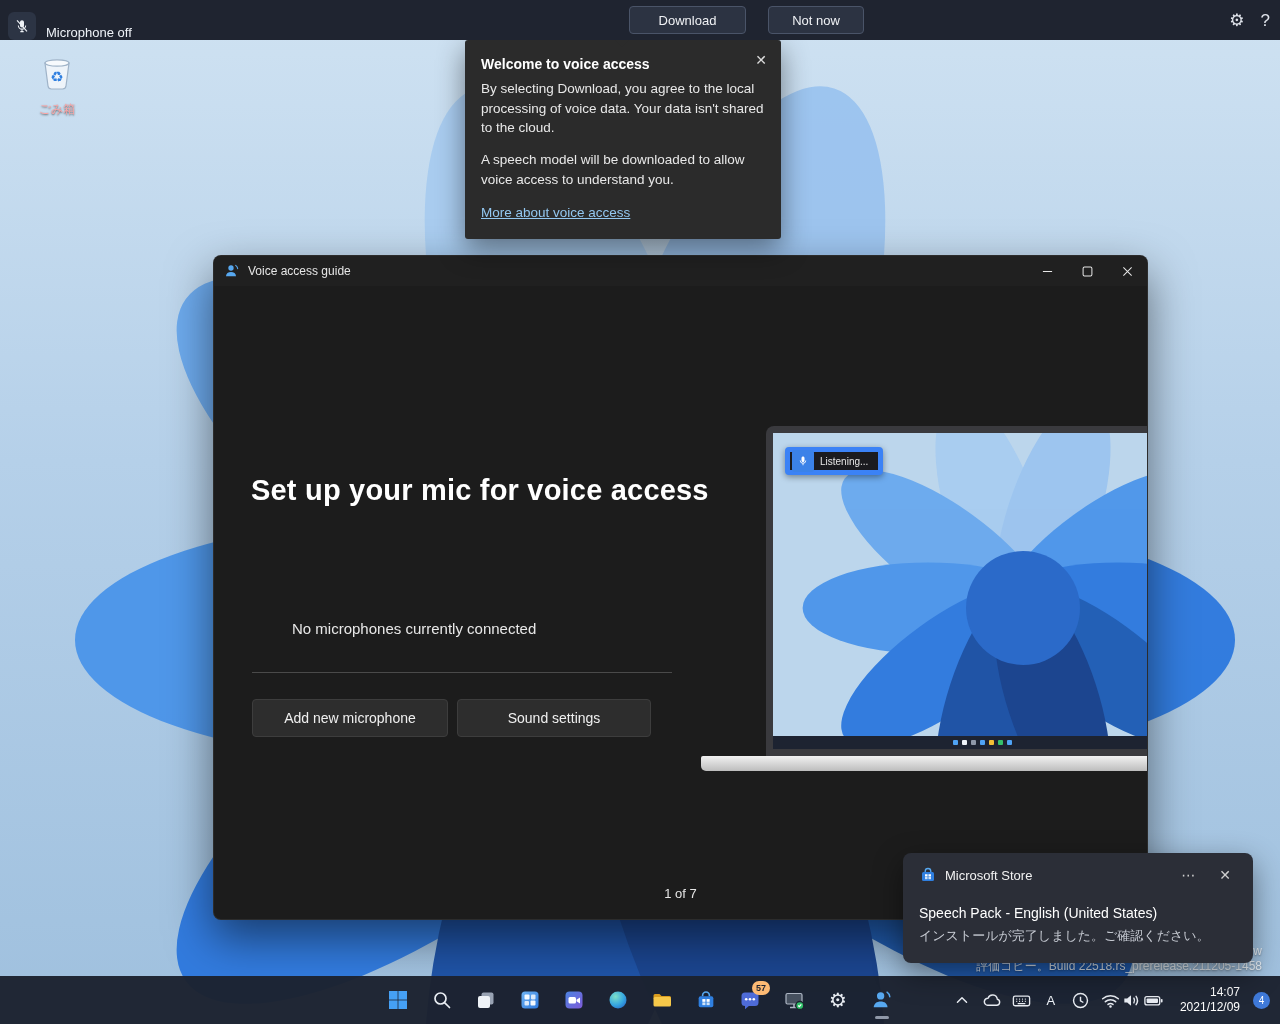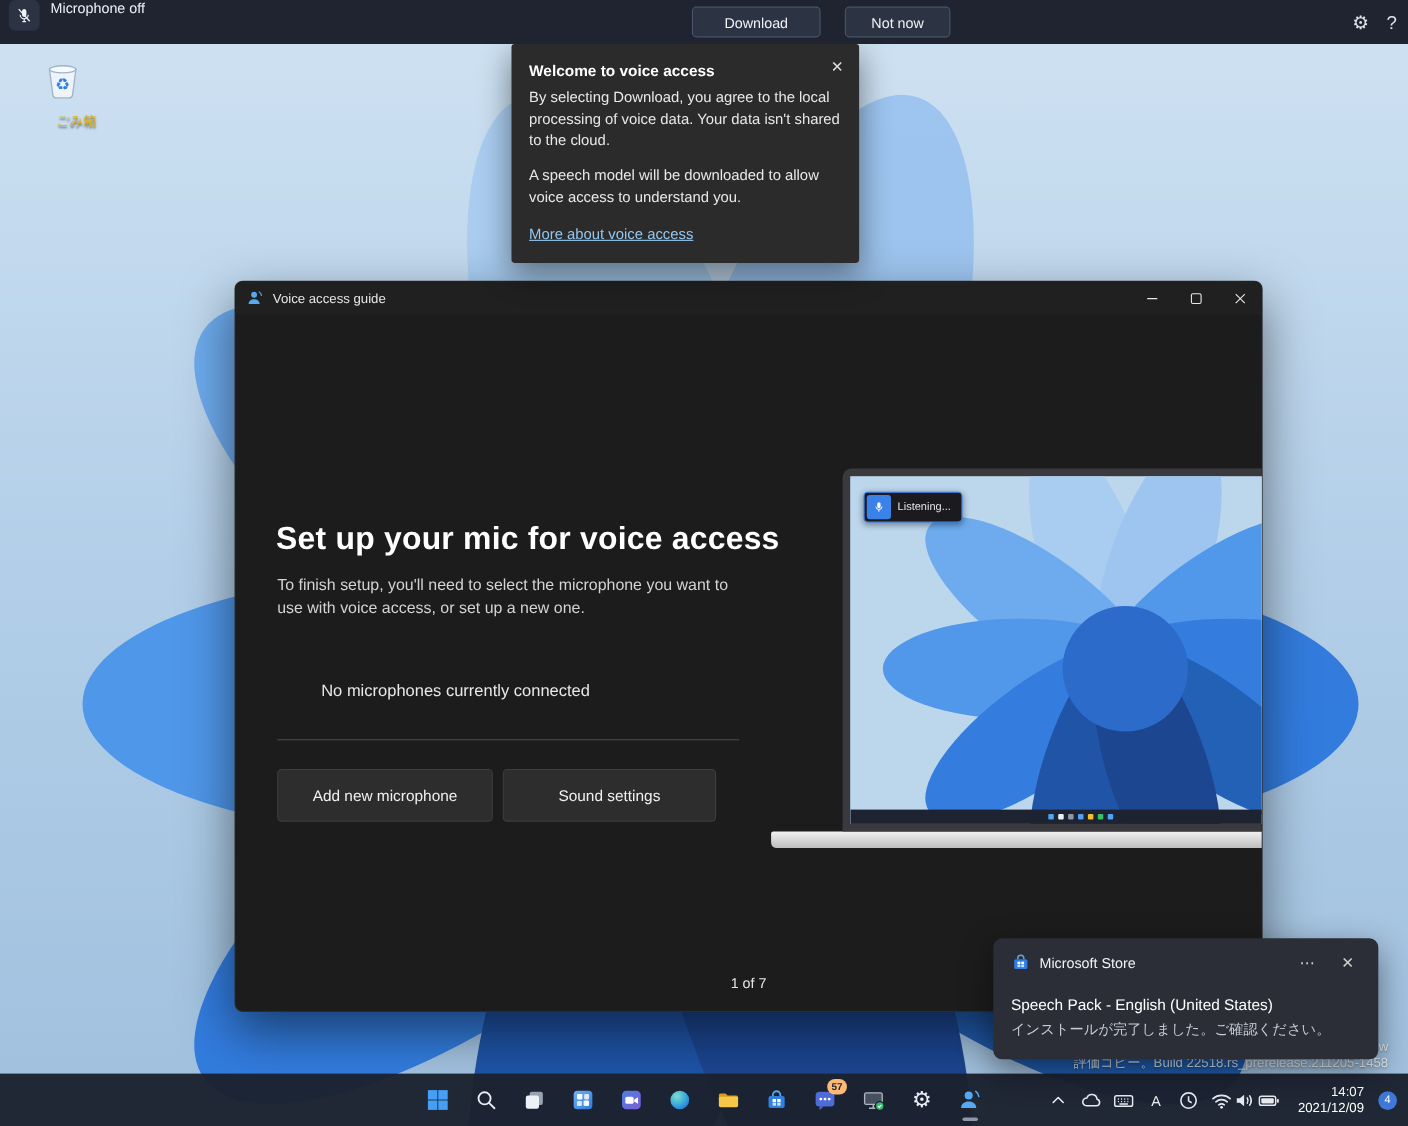--- a/index.html
+++ b/index.html
@@ -4,21 +4,21 @@
 <style>
   html,body{margin:0;padding:0;width:1280px;height:1024px;overflow:hidden;background:#000;
     font-family:"Liberation Sans","DejaVu Sans",sans-serif;}
   *{box-sizing:border-box;user-select:none;}
   .screen{position:relative;width:1280px;height:1024px;overflow:hidden;}
   .wallpaper{position:absolute;inset:0;z-index:0;}
 
   
   .vbar{position:absolute;top:0;left:0;width:1280px;height:40px;background:#1f2430;z-index:40;
         color:#eef2f7;font-size:13px;}
-  .vb-left{position:absolute;left:8px;top:0;height:40px;display:flex;align-items:flex-start;gap:10px;}
+  .vb-left{position:absolute;left:8px;top:0;height:40px;display:flex;align-items:flex-end;gap:10px;}
   .mic-tile{width:28px;height:28px;border-radius:6px;background:#2c3444;display:flex;align-items:center;justify-content:center;cursor:pointer;}
   .vb-center{position:absolute;left:365px;top:0;height:40px;display:flex;align-items:center;gap:9px;}
   .vb-btn{position:absolute;top:6px;height:28px;border-radius:4px;background:#2c3342;border:1px solid #4a5468;
           color:#f0f2f5;font-size:13px;font-family:inherit;cursor:pointer;}
   #btn-download{left:629px;width:117px;}
   #btn-notnow{left:768px;width:96px;}
   .vb-right{position:absolute;right:10px;top:0;height:40px;display:flex;align-items:center;gap:16px;}
   .vb-ico{font-size:17px;color:#dfe3ea;cursor:pointer;line-height:1;}
 
   
@@ -26,45 +26,45 @@
           border-radius:3px;box-shadow:0 10px 28px rgba(0,0,0,.45);padding:14px 16px 16px 16px;font-size:13.5px;line-height:1.45;}
   .flyout::before{content:"";position:absolute;top:-5px;left:152px;width:10px;height:10px;background:#2b2b2b;transform:rotate(45deg);}
   .flyout-title{font-weight:bold;font-size:14px;color:#fff;margin-bottom:5px;}
   .flyout p{margin:0 0 12px 0;}
   .flyout-close{position:absolute;right:8px;top:8px;width:24px;height:24px;border:none;background:transparent;
                 color:#dcdcdc;font-size:14px;cursor:pointer;line-height:24px;text-align:center;padding:0;}
   .flyout-link{color:#93c7f0;text-decoration:underline;cursor:pointer;display:inline-block;margin-top:2px;}
 
   
   .recycle{position:absolute;left:26px;top:52px;width:62px;z-index:2;text-align:center;cursor:pointer;}
-  .recycle .lbl{margin-top:3px;font-size:12px;color:#eab308;text-shadow:0 1px 2px rgba(0,0,0,.65);text-align:right;}
+  .recycle .lbl{margin-top:3px;font-size:12px;color:#fca5a5;text-shadow:0 1px 2px rgba(0,0,0,.65);}
 
   
   .gwin{position:absolute;left:213px;top:255px;width:935px;height:665px;z-index:10;background:#1c1c1c;
         border-radius:8px;overflow:hidden;box-shadow:0 18px 45px rgba(0,0,0,.5);border:1px solid rgba(255,255,255,.07);color:#fff;}
   .gwin-titlebar{position:absolute;left:0;top:0;width:100%;height:30px;background:#202020;display:flex;align-items:center;}
   .gwin-title{font-size:12px;color:#e6e6e6;margin-left:8px;}
   .gwin-ticon{margin-left:10px;width:16px;height:16px;}
   .wctls{position:absolute;right:0;top:0;height:30px;display:flex;}
   .wctl{width:40px;height:30px;display:flex;align-items:center;justify-content:center;cursor:pointer;}
   .g-heading{position:absolute;left:37px;top:218px;font-size:29px;font-weight:bold;letter-spacing:.2px;}
   .g-desc{position:absolute;left:38px;top:266px;width:424px;font-size:14.5px;line-height:1.45;color:#d3d3d3;}
   .g-status{position:absolute;left:78px;top:364px;font-size:15px;color:#e8e8e8;}
   .g-divider{position:absolute;left:38px;top:416px;width:420px;height:1px;background:#4a4a4a;}
-  .g-btn{position:absolute;top:443px;height:48px;background:#2d2d2d;border:1px solid #3d3d3d;border-radius:4px;
+  .g-btn{position:absolute;top:443px;height:38px;background:#2d2d2d;border:1px solid #3d3d3d;border-radius:4px;
          color:#f0f0f0;font-size:14px;font-family:inherit;cursor:pointer;}
   #g-addmic{left:38px;width:196px;}
   #g-sound{left:243px;width:194px;}
   .g-page{position:absolute;left:0;top:630px;width:100%;text-align:center;font-size:13px;color:#e6e6e6;}
 
   
   .laptop-screen{position:absolute;left:552px;top:170px;width:490px;height:330px;background:#3a3a3e;
                  border-radius:8px 8px 0 0;padding:7px;}
   .mini-screen{position:relative;width:100%;height:100%;overflow:hidden;background:#bcd6ec;}
-  .mini-pill{position:absolute;left:12px;top:14px;height:28px;background:#1b1b1f;border:1px solid #3b82f6;border-radius:4px;
+  .mini-pill{position:absolute;left:12px;top:14px;height:28px;background:#1b1b1f;border:5px solid #3b82f6;border-radius:4px;
              display:flex;align-items:center;gap:6px;padding:2px 10px 2px 2px;box-shadow:0 2px 6px rgba(0,0,0,.4);}
   .mini-mic{width:22px;height:22px;background:#3b82e8;border-radius:3px;display:flex;align-items:center;justify-content:center;}
   .mini-pill span{font-size:10px;color:#e6e6e6;}
   .mini-tb{position:absolute;left:0;bottom:0;width:100%;height:13px;background:#1d2331;display:flex;align-items:center;gap:4px;padding-left:180px;}
   .mini-tb i{display:block;width:5px;height:5px;border-radius:1px;}
   .laptop-base{position:absolute;left:487px;top:500px;width:560px;height:15px;border-radius:2px 2px 5px 5px;
                background:linear-gradient(#f1f1f1,#bdbdbd);}
 
   
   .toast{position:absolute;left:903px;top:853px;width:350px;height:110px;z-index:30;background:#2b2e37;
@@ -181,21 +181,20 @@
         </div>
         <div class="wctl">
           <svg width="11" height="11" viewBox="0 0 12 12">
               <path d="M1.5 1.5l9 9M10.5 1.5l-9 9" stroke="#e8e8e8" stroke-width="1.1"></path>
             </svg>
         </div>
       </div>
     </div>
 
     <div class="g-heading">Set up your mic for voice access</div>
-    <div class="g-desc">To finish setup, you'll need to select the microphone you want to use with voice access, or set up a new one.</div>
     <div class="g-status">No microphones currently connected</div>
     <div class="g-divider"></div>
     <button class="g-btn" id="g-addmic">Add new microphone</button>
     <button class="g-btn" id="g-sound">Sound settings</button>
     <div class="g-page">1 of 7</div>
 
     <div class="laptop-base"></div>
     <div class="laptop-screen">
       <div class="mini-screen">
         <svg width="100%" height="100%" viewBox="0 0 476 316" preserveAspectRatio="none">

